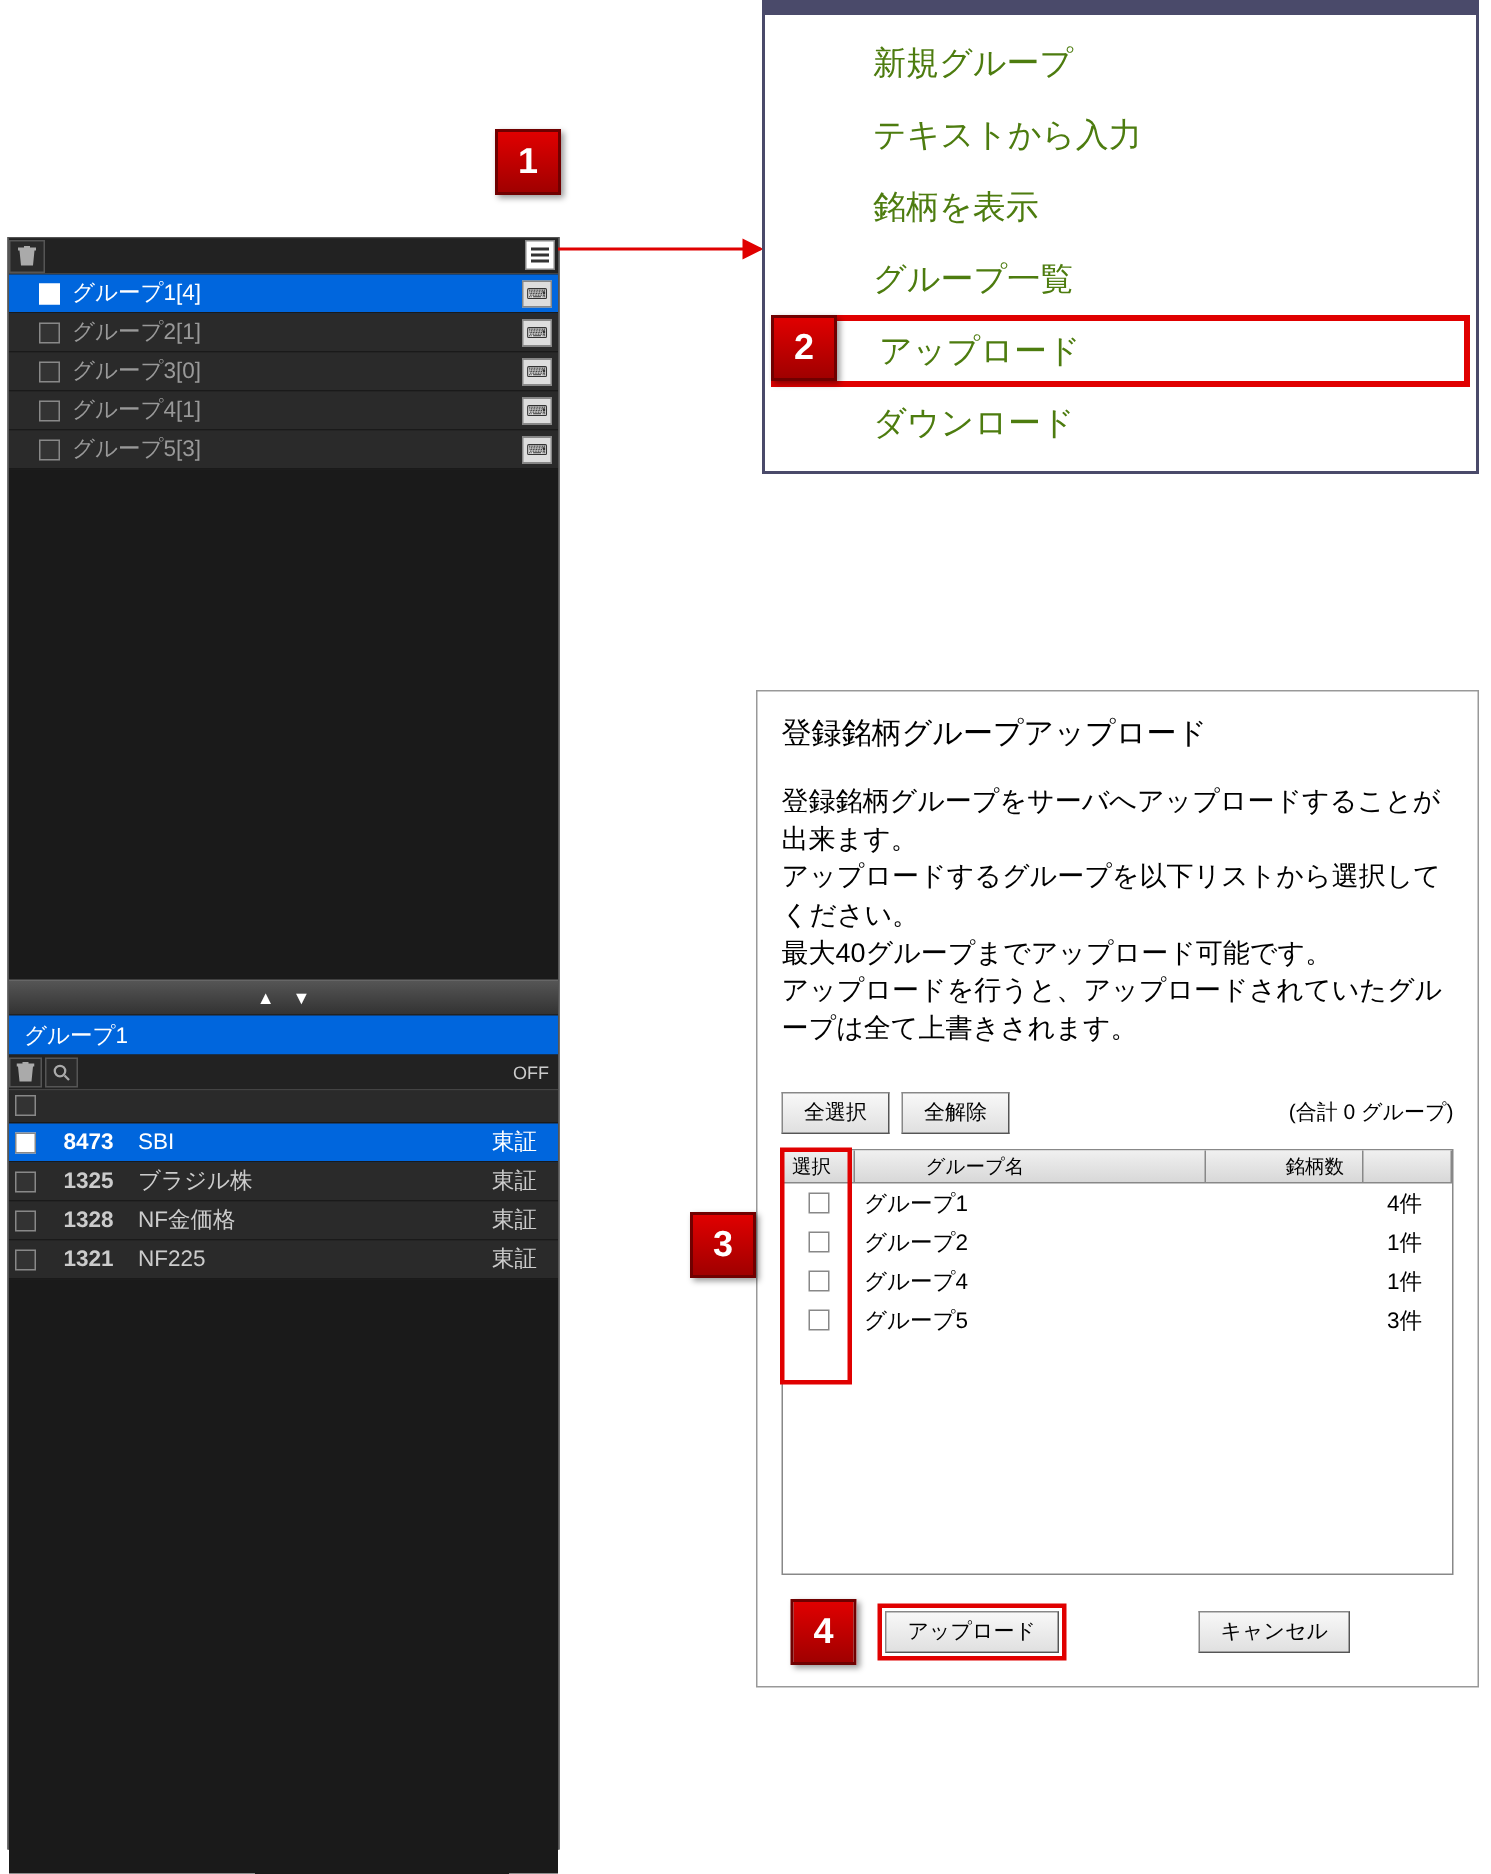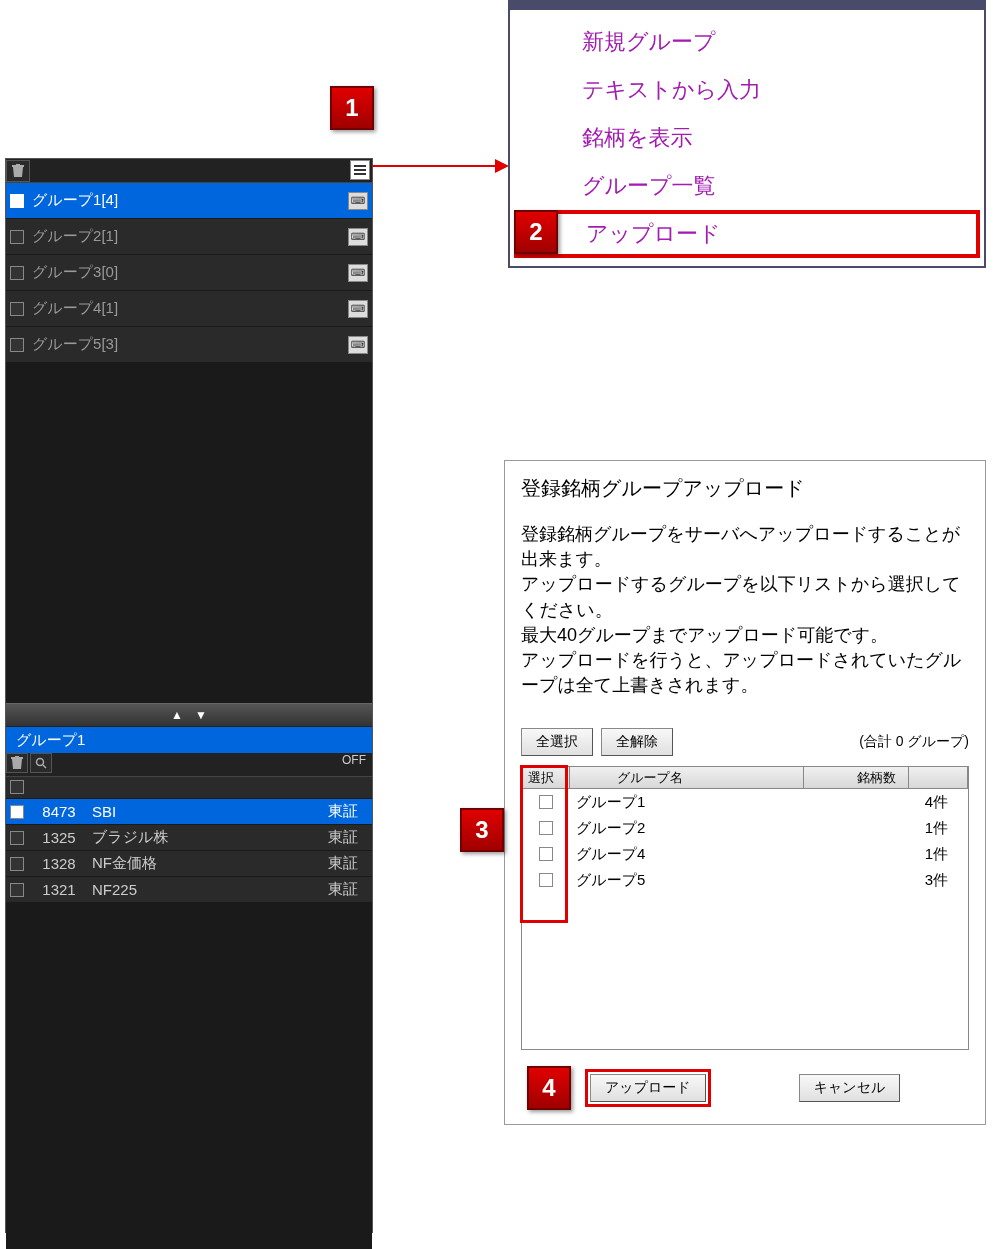--- a/index.html
+++ b/index.html
@@ -61,26 +61,26 @@
       height: 2px;
       background: #333;
       margin: 1px 0;
     }
     
     .group-list {
       background: #1a1a1a;
     }
     
     .group-row {
-      height: 36px;
+      height: 26px;
       display: flex;
       align-items: center;
       background: #2a2a2a;
       border-bottom: 1px solid #1a1a1a;
-      padding-left: 4px;
+      padding-left: 20px;
       color: #999;
       font-size: 15px;
     }
     .group-row.selected {
       background: #0066dd;
       color: #fff;
     }
     .group-checkbox {
       width: 14px;
       height: 14px;
@@ -131,20 +131,21 @@
       display: flex;
       align-items: center;
       padding-left: 10px;
       font-size: 15px;
     }
     
     .stock-toolbar {
       height: 24px;
       background: #222;
       display: flex;
+      align-items: center;
       border-bottom: 1px solid #444;
     }
     .stock-toolbar .trash-btn, .stock-toolbar .search-btn {
       width: 22px;
       height: 20px;
       background: #2a2a2a;
       border: 1px solid #555;
       display: flex;
       align-items: center;
       justify-content: center;
@@ -172,21 +173,21 @@
       display: flex;
       align-items: center;
       background: #2a2a2a;
       border-bottom: 1px solid #1a1a1a;
       color: #ccc;
       font-size: 15px;
     }
     .stock-row.selected { background: #0066dd; color: #fff; }
     .stock-row .group-checkbox { margin-left: 4px; }
     .stock-row.selected .group-checkbox { background: #fff; }
-    .stock-code { width: 54px; text-align: center; }
+    .stock-code { width: 54px; text-align: center; font-weight: bold; }
     .stock-name { flex: 1; padding-left: 6px; }
     .stock-market { width: 44px; }
     
     .stock-body {
       height: 400px;
       background: #1a1a1a;
     }
     
     
     .context-menu {
@@ -198,21 +199,21 @@
       border: 2px solid #4a4a6a;
       border-top-width: 10px;
       padding: 8px 0;
     }
     .menu-item {
       height: 48px;
       display: flex;
       align-items: center;
       padding-left: 72px;
       font-size: 22px;
-      color: #a21caf;
+      color: #4d7c0f;
       cursor: pointer;
     }
     .menu-item.highlighted {
       border: 4px solid #e00000;
       padding-left: 68px;
       margin: 0 4px;
     }
     
     
     .dialog {
@@ -453,20 +454,21 @@
 </div>
 
 <div class="arrow"></div>
 
 <div class="context-menu">
   <div class="menu-item">新規グループ</div>
   <div class="menu-item">テキストから入力</div>
   <div class="menu-item">銘柄を表示</div>
   <div class="menu-item">グループ一覧</div>
   <div class="menu-item highlighted">アップロード</div>
+  <div class="menu-item">ダウンロード</div>
 </div>
 
 <div class="dialog">
   <div class="dialog-title">登録銘柄グループアップロード</div>
   <div class="dialog-text">
     <div>登録銘柄グループをサーバへアップロードすることが出来ます。</div>
     <div>アップロードするグループを以下リストから選択してください。</div>
     <div>最大40グループまでアップロード可能です。</div>
     <div>アップロードを行うと、アップロードされていたグループは全て上書きされます。</div>
   </div>

